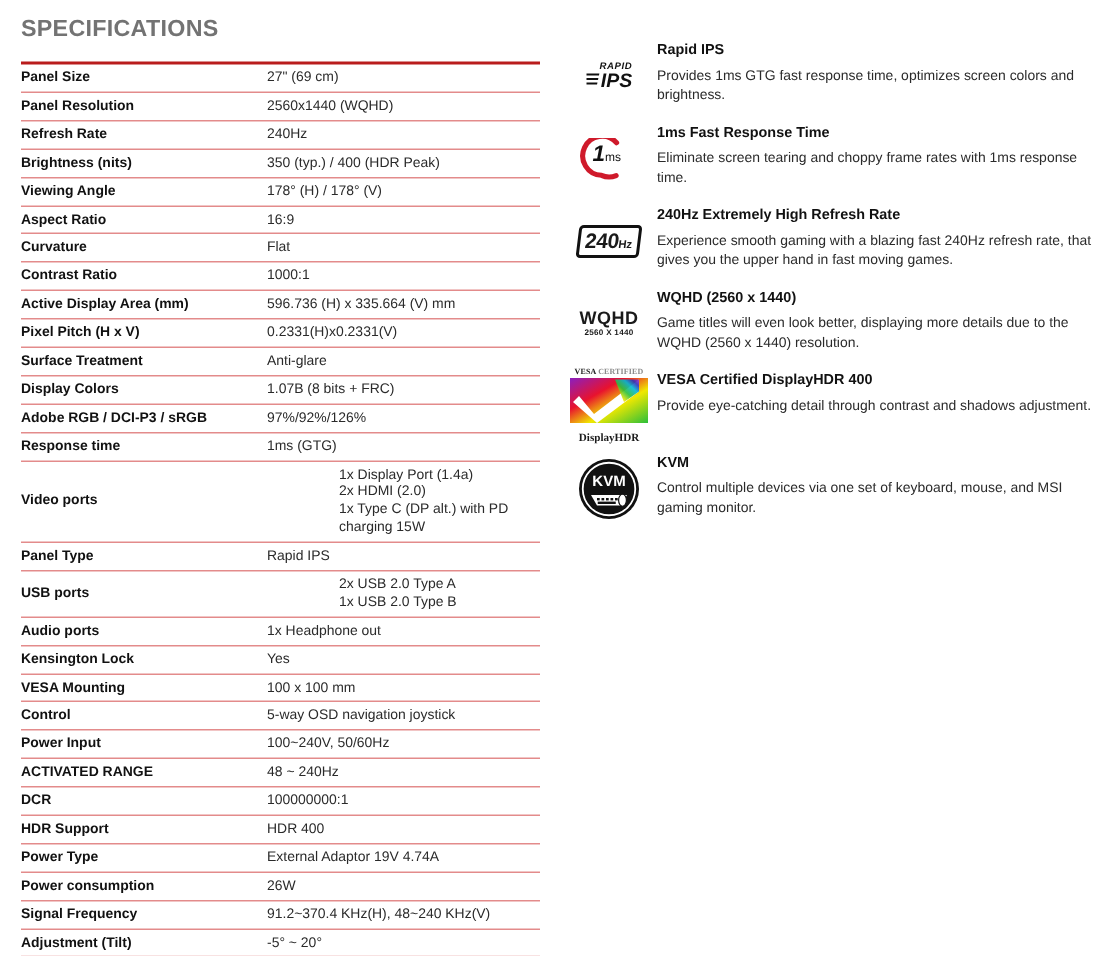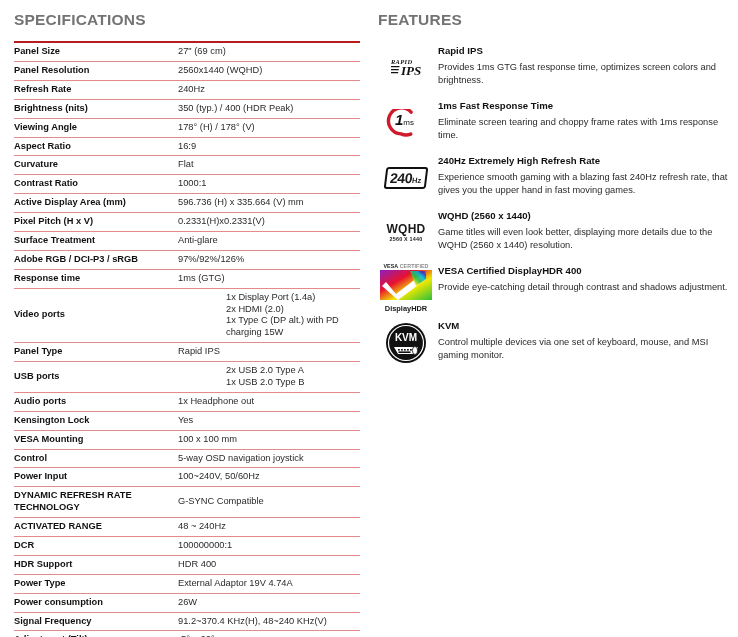--- a/index.html
+++ b/index.html
@@ -100,21 +100,22 @@
     line-height: 1.25;
     margin-bottom: 4px;
   }
   .feat-desc {
     font-size: 9.3px;
     color: #2a2a2a;
     line-height: 1.38;
   }
   
   .icon-rapid {
-    font-family: Liberation Serif, serif;
+    font-family: Liberation Sans, sans-serif;
+    text-align: right;
     line-height: 1;
     color: #111;
   }
   .icon-rapid .r1 {
     font-size: 6.4px;
     font-weight: bold;
     font-style: italic;
     letter-spacing: 0.4px;
     display: block;
   }
@@ -176,20 +177,21 @@
   .icon-wqhd .w2 {
     font-size: 5.4px;
     font-weight: bold;
     letter-spacing: 0.2px;
     display: block;
     margin-top: 1px;
   }
   .icon-vesa {
     text-align: center;
     width: 56px;
+    font-family: Liberation Serif, serif;
   }
   .icon-vesa .v-top {
     font-size: 5.3px;
     font-weight: bold;
     letter-spacing: 0.1px;
     line-height: 1;
     margin-bottom: 1px;
   }
   .icon-vesa .v-top .cert {
     color: #8a8a8a;
@@ -253,20 +255,24 @@
           </tr>
           <tr>
             <td class="spec-key">Pixel Pitch (H x V)</td>
             <td class="spec-val">0.2331(H)x0.2331(V)</td>
           </tr>
           <tr>
             <td class="spec-key">Surface Treatment</td>
             <td class="spec-val">Anti-glare</td>
           </tr>
           <tr>
+            <td class="spec-key">Display Colors</td>
+            <td class="spec-val">1.07B (8 bits + FRC)</td>
+          </tr>
+          <tr>
             <td class="spec-key">Adobe RGB / DCI-P3 / sRGB</td>
             <td class="spec-val">97%/92%/126%</td>
           </tr>
           <tr>
             <td class="spec-key">Response time</td>
             <td class="spec-val">1ms (GTG)</td>
           </tr>
           <tr>
             <td class="spec-key">Video ports</td>
             <td class="spec-val">
@@ -300,24 +306,20 @@
           </tr>
           <tr>
             <td class="spec-key">Control</td>
             <td class="spec-val">5-way OSD navigation joystick</td>
           </tr>
           <tr>
             <td class="spec-key">Power Input</td>
             <td class="spec-val">100~240V, 50/60Hz</td>
           </tr>
           <tr>
-            <td class="spec-key">DYNAMIC REFRESH RATE TECHNOLOGY</td>
-            <td class="spec-val">G-SYNC Compatible</td>
-          </tr>
-          <tr>
             <td class="spec-key">ACTIVATED RANGE</td>
             <td class="spec-val">48 ~ 240Hz</td>
           </tr>
           <tr>
             <td class="spec-key">DCR</td>
             <td class="spec-val">100000000:1</td>
           </tr>
           <tr>
             <td class="spec-key">HDR Support</td>
             <td class="spec-val">HDR 400</td>
@@ -336,21 +338,20 @@
           </tr>
           <tr>
             <td class="spec-key">Adjustment (Tilt)</td>
             <td class="spec-val">-5° ~ 20°</td>
           </tr>
         </tbody>
     </table>
   </div>
 
   <div class="features-col">
-    <div class="section-title">FEATURES</div>
     <div class="feature-list" id="feature-list">
         <div class="feature">
           <div class="feat-icon">
             <div class="icon-rapid">
               <span class="r1">RAPID</span>
               <span class="r2"><svg width="11" height="12" viewBox="0 0 11 12" style="vertical-align:-1px;margin-right:-1px">
                   <rect x="0" y="2" width="9" height="1.3" fill="#111" transform="skewX(-12)"></rect>
                   <rect x="0" y="5" width="9" height="1.3" fill="#111" transform="skewX(-12)"></rect>
                   <rect x="0" y="8" width="9" height="1.3" fill="#111" transform="skewX(-12)"></rect>
                 </svg>IPS</span>

